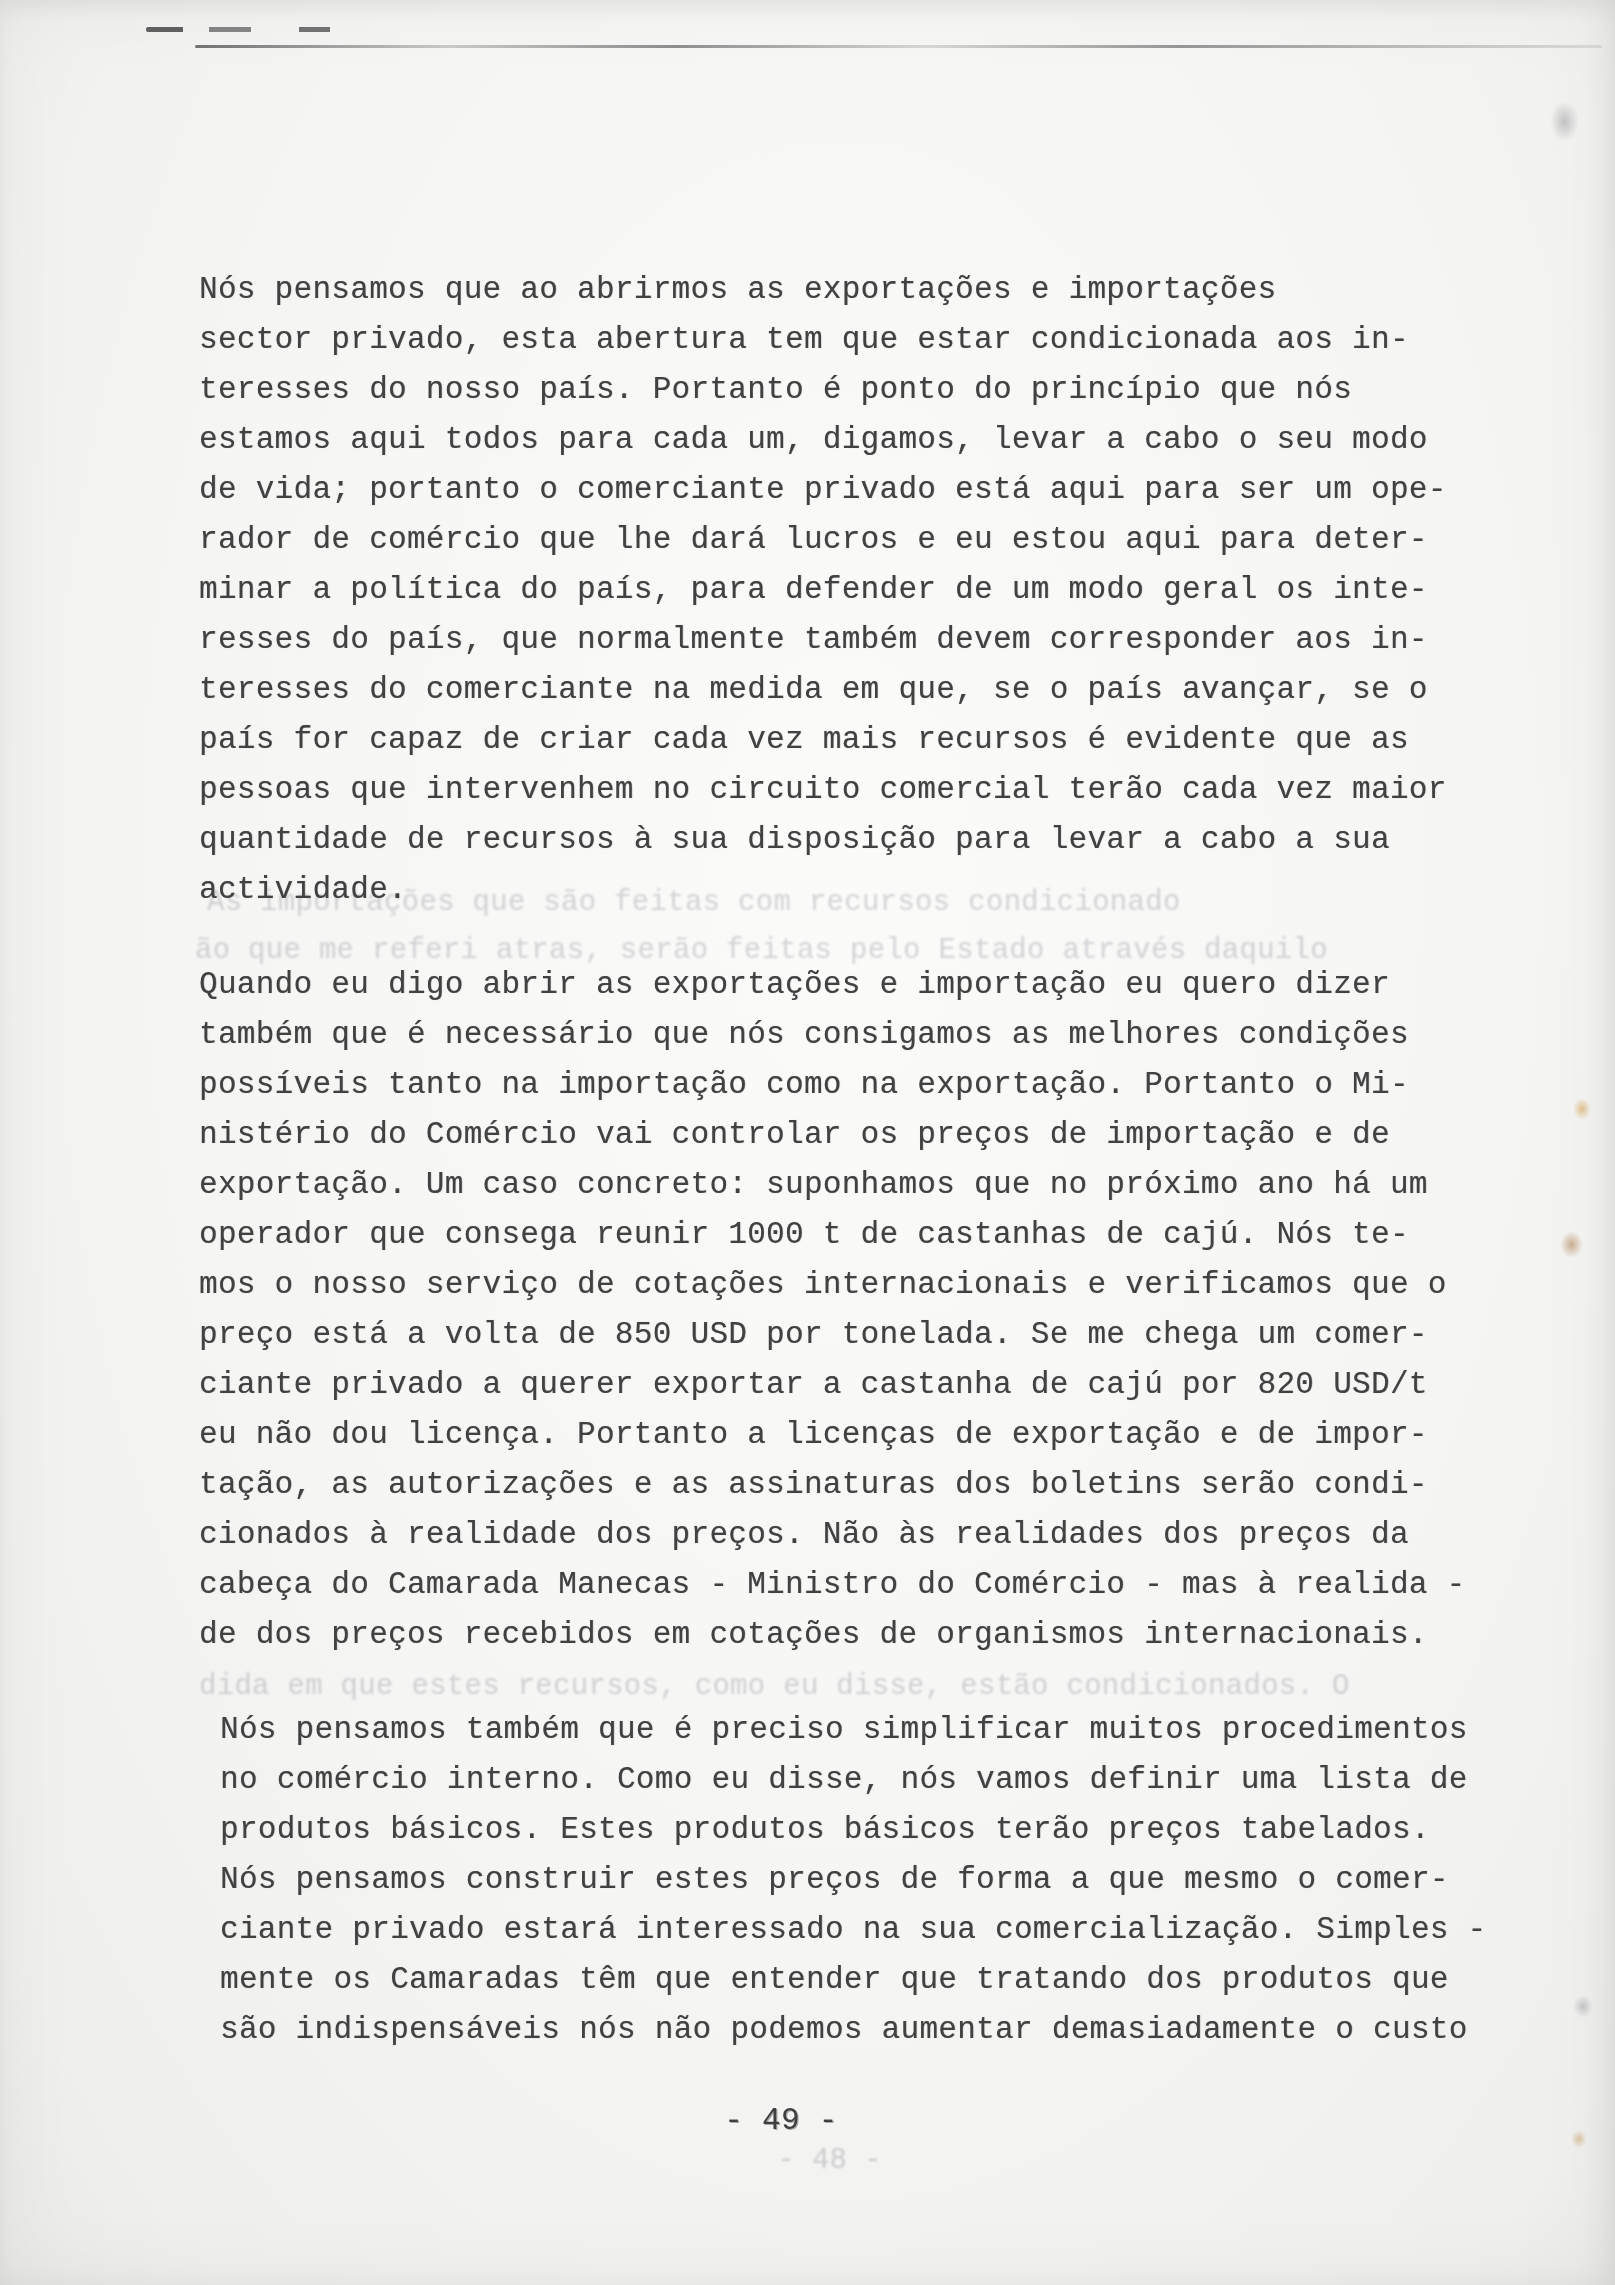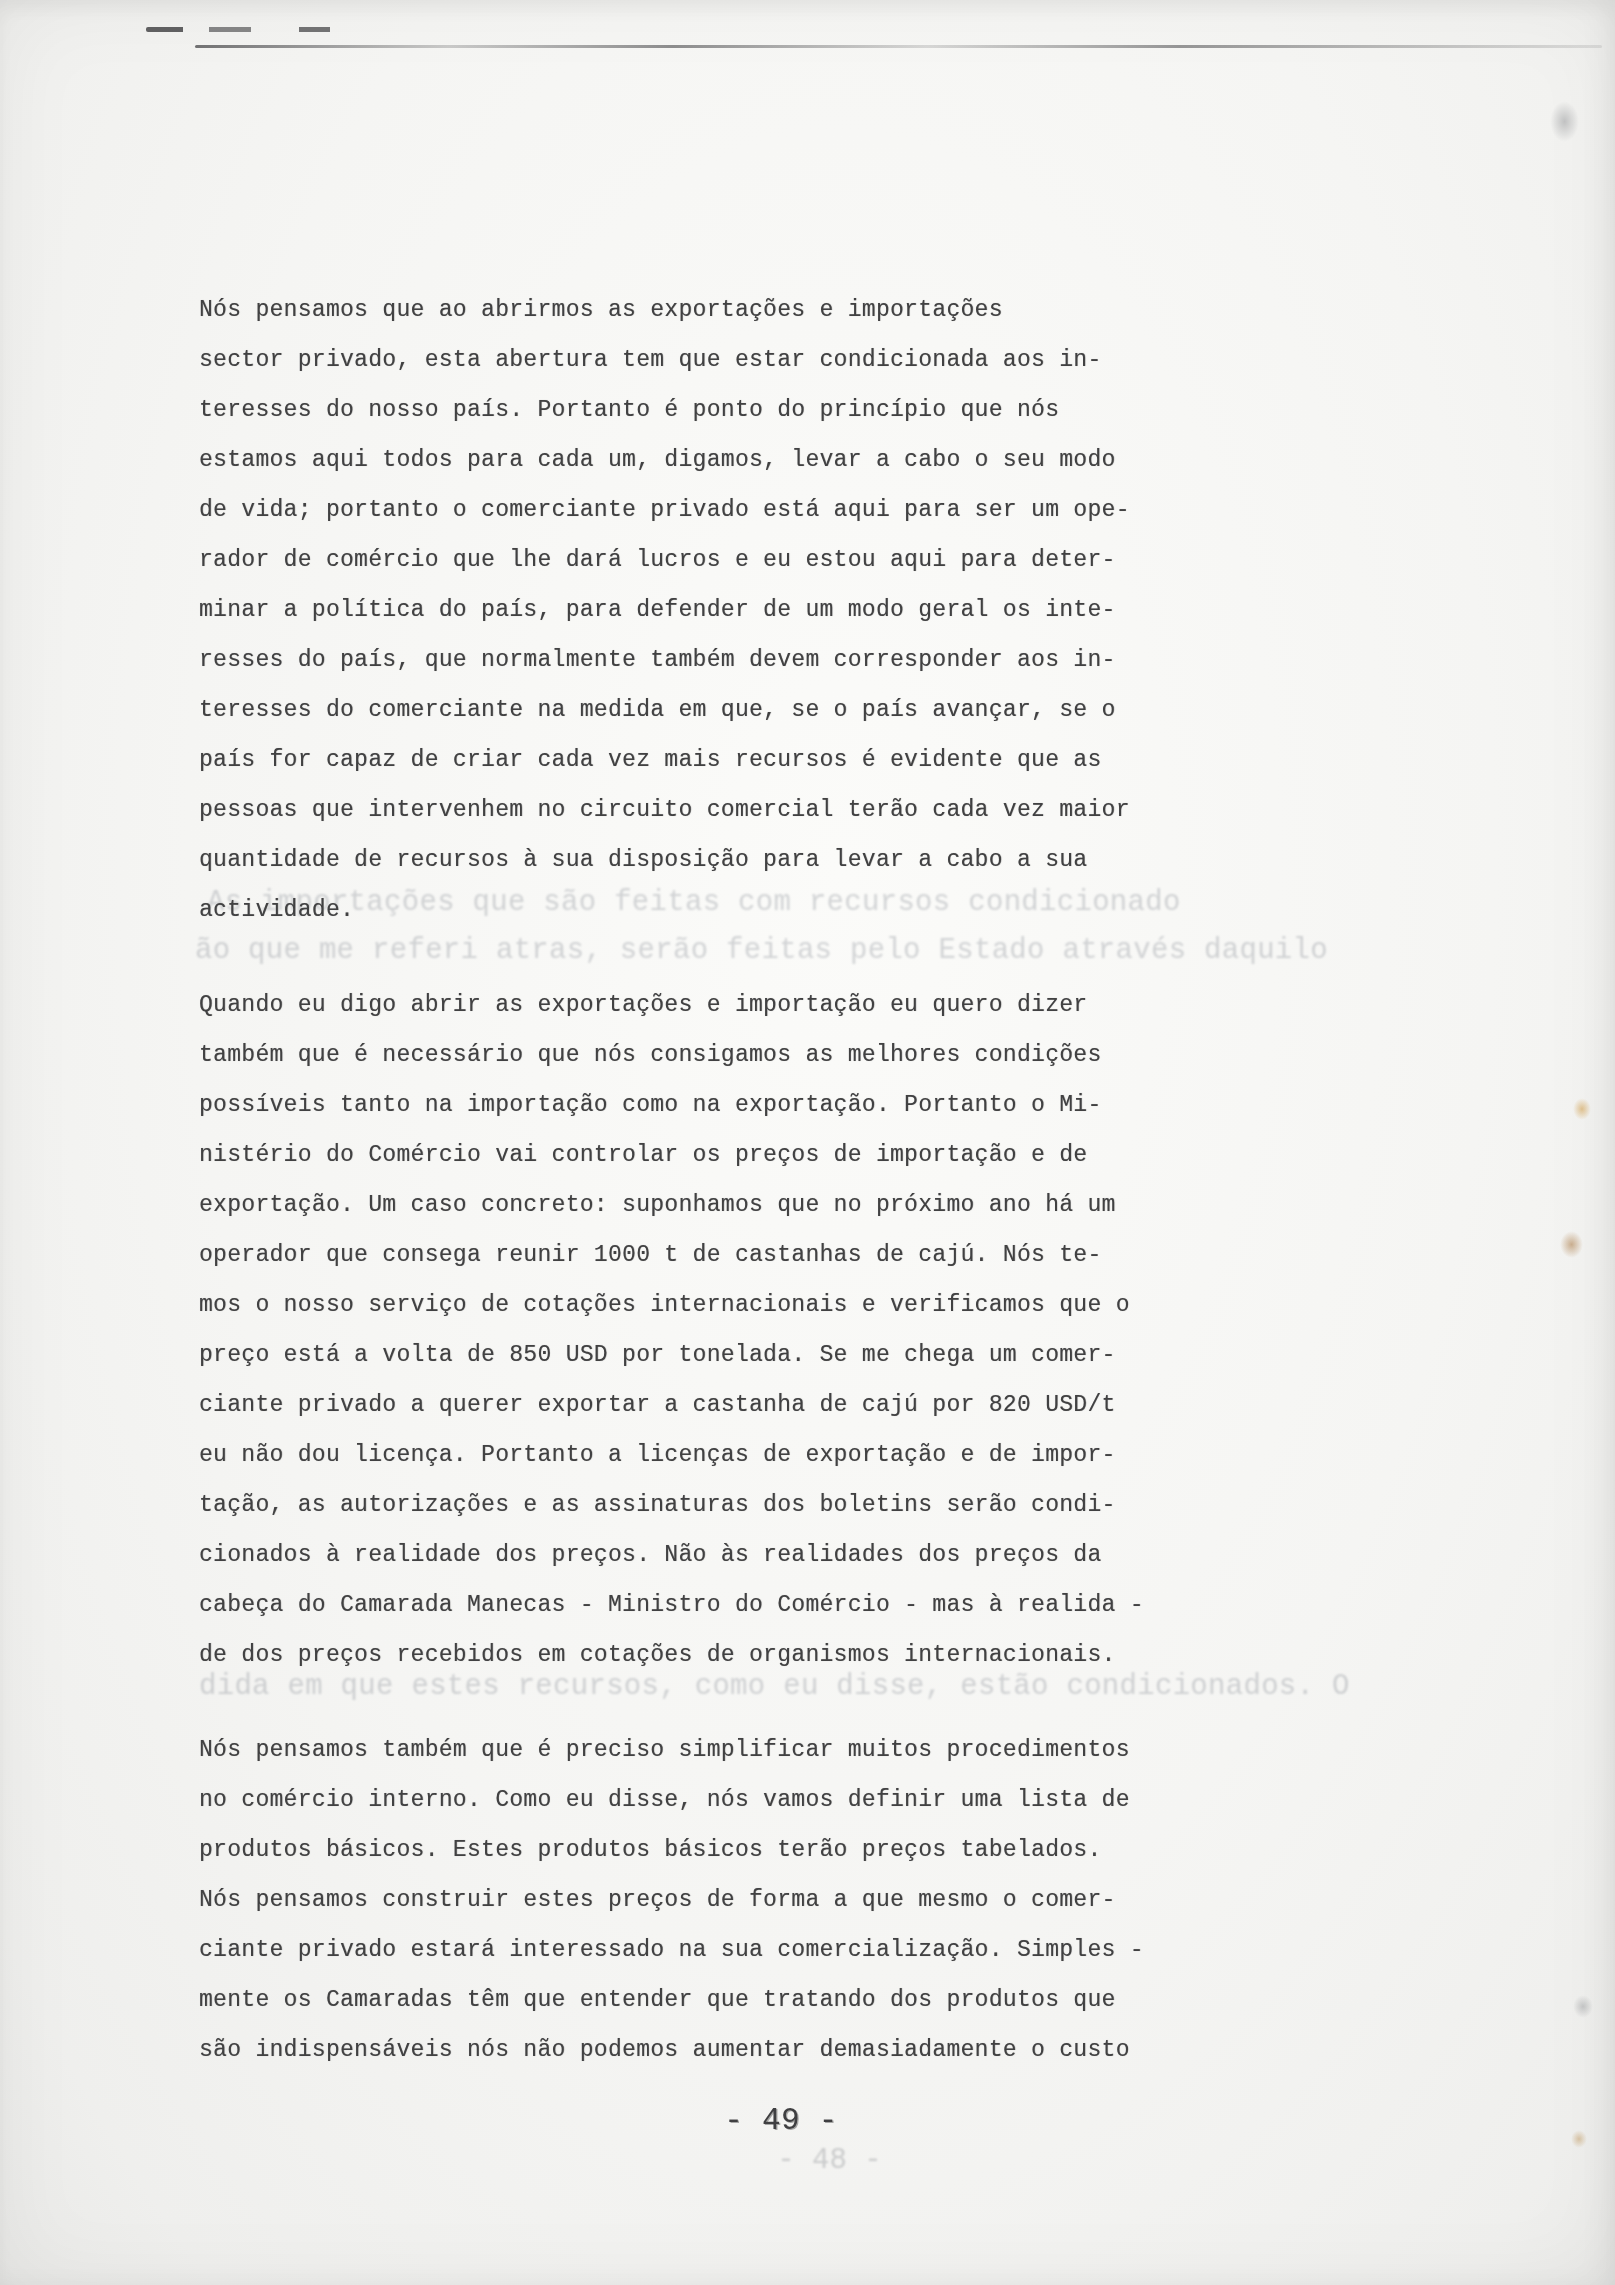--- a/index.html
+++ b/index.html
@@ -42,33 +42,33 @@
     background: linear-gradient(90deg,
       rgba(60,60,62,0.8) 0 14%, transparent 14% 24%,
       rgba(60,60,62,0.6) 24% 40%, transparent 40% 58%,
       rgba(60,60,62,0.7) 58% 70%, transparent 70% 100%);
     border-radius: 2px;
   }
   
   .text-column {
     position: absolute;
     left: 199px;
-    top: 285px;
+    top: 265px;
     width: 1297px;
-    font-size: 23px;
+    font-size: 31px;
     line-height: 50px;
     letter-spacing: 0.3px;
     color: #414142;
     text-shadow: 0.4px 0.4px 0.7px rgba(70,70,72,0.45);
   }
   .para {
     margin: 0 0 45px 0;
     white-space: pre-line;
   }
-  .para:last-child { margin-bottom: 0; }
+  .para:last-child { margin-bottom: 0; margin-left: 21px; }
   
   .bleed-line {
     position: absolute;
     font-size: 29px;
     line-height: 45px;
     letter-spacing: 0.3px;
     color: #5d6470;
     opacity: 0.26;
     filter: blur(1.3px);
     white-space: pre;

